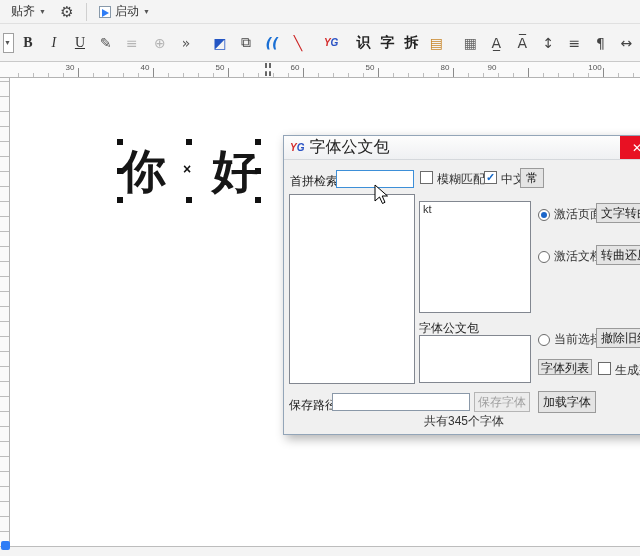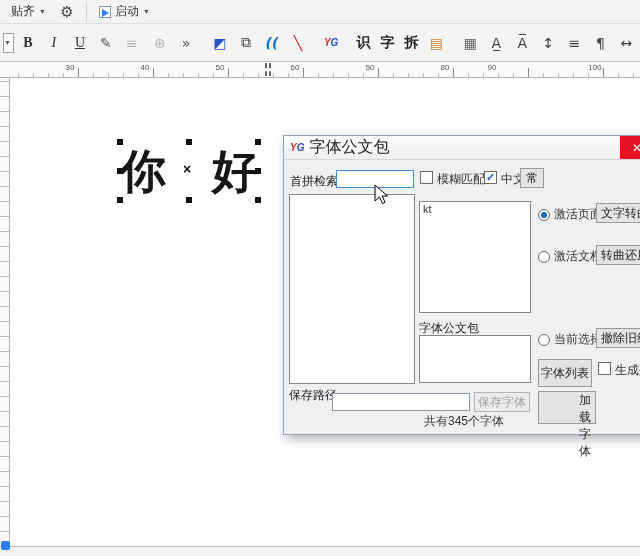--- a/index.html
+++ b/index.html
@@ -106,26 +106,26 @@
   .d-leftlist  { left:5px;   top:34px;  width:126px; height:190px; }
   .d-rightlist { left:135px; top:41px;  width:112px; height:112px; }
   .d-path-lbl  { left:135px; top:160px; }
   .d-pathlist  { left:135px; top:175px; width:112px; height:48px; }
   .d-r1 { left:254px; top:46px; }
   .d-btn-curve   { left:312px; top:43px;  width:58px; height:20px; }
   .d-r2 { left:254px; top:88px; }
   .d-btn-restore { left:312px; top:85px;  width:58px; height:20px; }
   .d-r3 { left:254px; top:171px; }
   .d-btn-remove  { left:312px; top:168px; width:58px; height:20px; }
-  .d-btn-fontlist{ left:254px; top:199px; width:54px; height:28px; }
+  .d-btn-fontlist{ left:254px; top:199px; width:54px; height:16px; }
   .d-gen { left:314px; top:202px; }
-  .d-save-lbl   { left:5px;   top:227px; }
+  .d-save-lbl   { left:5px;   top:237px; }
   .d-save-input { left:48px;  top:233px; width:138px; }
   .d-btn-save { left:190px; top:232px; width:56px; height:20px; }
-  .d-btn-load { left:254px; top:231px; width:58px; height:33px;padding-left:36px; }
+  .d-btn-load { left:254px; top:231px; width:58px; height:22px; }
   .d-status { left:0; top:253px; width:220px; }
 </style>
 </head>
 <body>
 
 <div class="app">
 
   <div class="tb1">
     <div class="tb-group">
       <span>贴齐</span>

